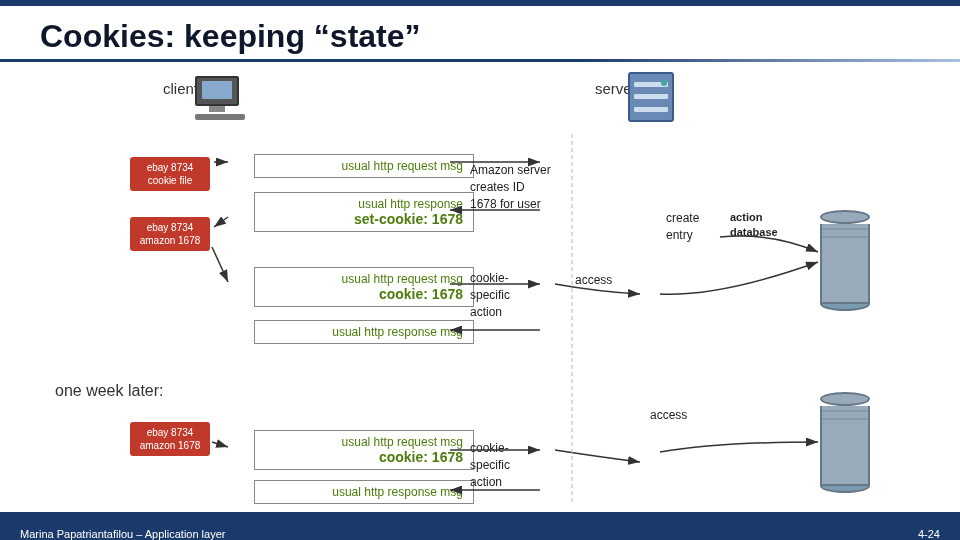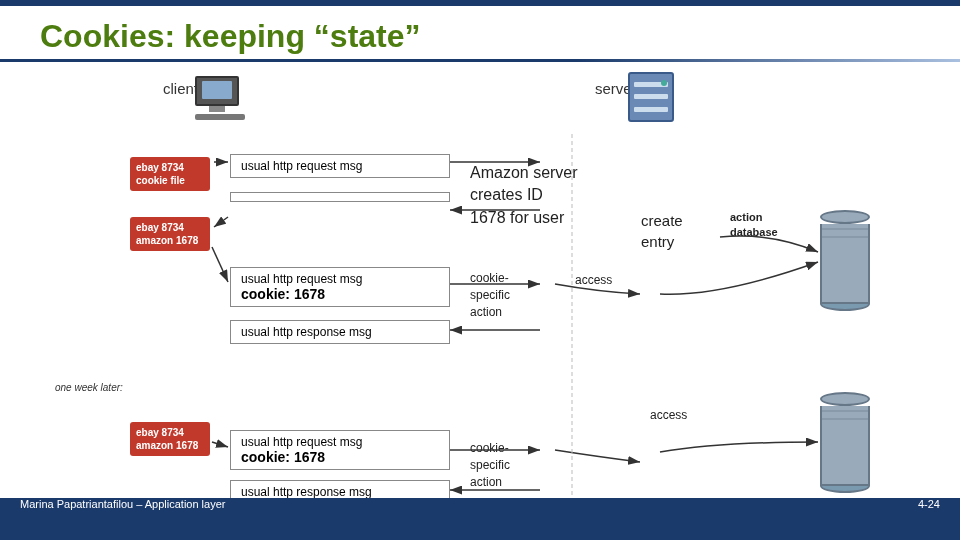--- a/index.html
+++ b/index.html
@@ -16,21 +16,21 @@
     .top-bar {
       height: 6px;
       background: #1a3a6b;
       width: 100%;
     }
 
     
     .page-title {
       font-size: 32px;
       font-weight: bold;
-      color: #4d7c0f;
+      color: #0f172a;
       padding: 12px 40px 4px 40px;
     }
 
     
     .title-rule {
       height: 3px;
       background: linear-gradient(to right, #1a3a6b 60%, #aac0e0 100%);
       margin: 0 0 0 0;
     }
 
@@ -126,24 +126,24 @@
       right: 5px;
       top: 6px;
     }
 
     
     .cookie-box {
       position: absolute;
       background: #c0392b;
       color: #fff;
       font-size: 10px;
-      font-weight: bold;
+      font-weight: normal;
       padding: 4px 6px;
       border-radius: 3px;
-      text-align: left;
+      text-align: center;
       line-height: 1.3;
       width: 80px;
     }
     .cookie-box-1 {
       top: 95px;
       left: 130px;
     }
     .cookie-box-2 {
       top: 155px;
       left: 130px;
@@ -153,42 +153,43 @@
       left: 130px;
     }
 
     
     .msg-box {
       position: absolute;
       background: #fff;
       border: 1.5px solid #888;
       padding: 4px 10px;
       font-size: 12px;
-      color: #000000;
-      text-align: left;
+      color: #4d7c0f;
+      text-align: right;
+      margin-left: 24px;
     }
     .msg-bold {
       font-weight: bold;
       font-size: 14px;
     }
 
     
     svg.arrows {
       position: absolute;
       top: 0;
       left: 0;
       width: 960px;
       height: 480px;
       pointer-events: none;
     }
 
     
     .annotation {
       position: absolute;
-      font-size: 16px;
+      font-size: 12px;
       color: #222;
       line-height: 1.4;
     }
 
     
     .db-cylinder {
       position: absolute;
       top: 148px;
       left: 820px;
     }
@@ -222,35 +223,34 @@
       position: absolute;
       top: 330px;
       left: 820px;
     }
 
     
     .one-week {
       position: absolute;
       top: 320px;
       left: 55px;
-      font-size: 10px;
+      font-size: 16px;
       color: #333;
-      font-style: italic;
     }
 
     
     .bottom-bar {
       position: absolute;
       bottom: 0;
       left: 0;
       right: 0;
-      height: 42px;
+      height: 28px;
       background: #1a3a6b;
       display: flex;
-      align-items: flex-start;
+      align-items: flex-end;
       justify-content: space-between;
       padding: 0 20px;
       margin-top: 26px;
     }
     .bottom-text {
       color: #fff;
       font-size: 11px;
     }
     .bottom-page {
       color: #fff;
@@ -300,20 +300,22 @@
   <div class="cookie-box cookie-box-3">
     <span>ebay 8734</span><br>
     <span>amazon 1678</span>
   </div>
 
   <div class="msg-box" style="top:92px; left:230px; width:220px;">
     <span>usual http request msg</span>
   </div>
 
   <div class="msg-box" style="top:130px; left:230px; width:220px;">
+    <div>usual http response</div>
+    <div class="msg-bold">set-cookie: 1678</div>
   </div>
 
   <div class="msg-box" style="top:205px; left:230px; width:220px;">
     <div>usual http request msg</div>
     <div class="msg-bold">cookie: 1678</div>
   </div>
 
   <div class="msg-box" style="top:258px; left:230px; width:220px;">
     <span>usual http response msg</span>
   </div>
@@ -326,21 +328,21 @@
   <div class="msg-box" style="top:418px; left:230px; width:220px;">
     <span>usual http response msg</span>
   </div>
 
   <div class="annotation" style="top:100px; left:470px;">
     <span style="white-space:pre;">Amazon server
 creates ID
 1678 for user</span>
   </div>
 
-  <div class="annotation" style="top:148px; left:641px; font-size:15px;">
+  <div class="annotation" style="top:148px; left:666px; font-size:12px;">
     <span style="white-space:pre;">create
 entry</span>
   </div>
 
   <div class="annotation" style="top:148px; left:730px; font-size:11px; font-weight:bold;">
     <span style="white-space:pre;">action
 database</span>
   </div>
 
   <div class="db-cylinder">

